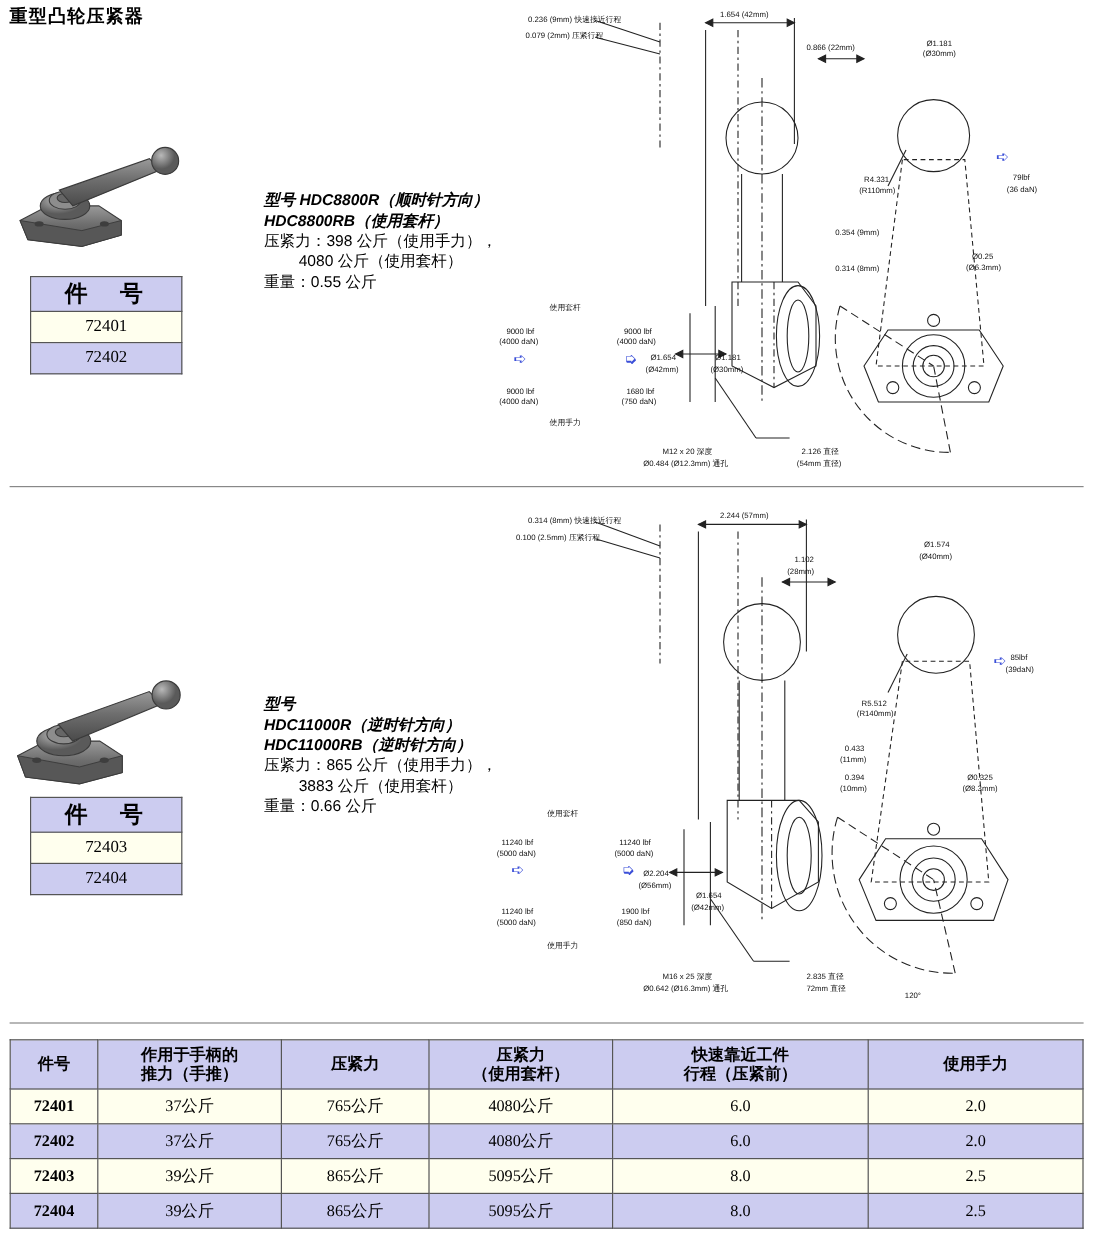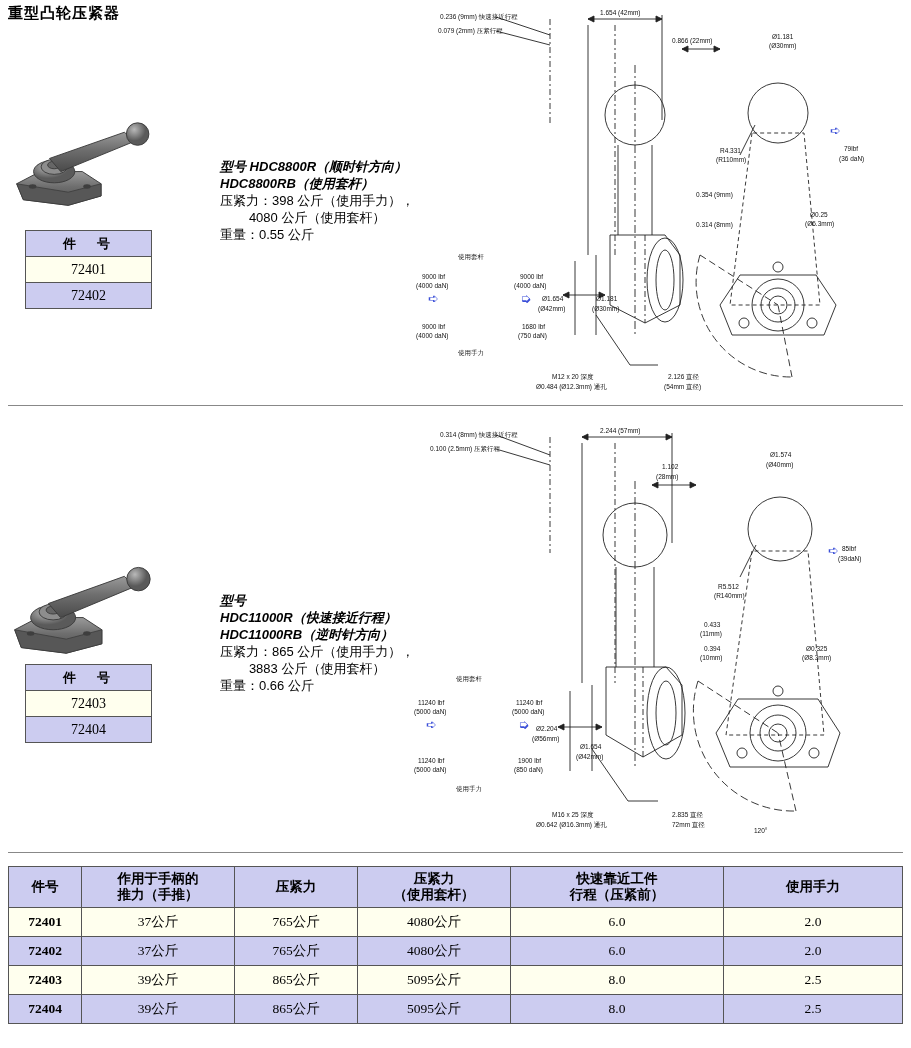--- a/index.html
+++ b/index.html
@@ -31,21 +31,21 @@
 
   
   .pn-table{position:absolute;border-collapse:collapse;width:127px;}
   .pn-table th,.pn-table td{
     border:1px solid #555;
     text-align:center;
     font-size:14px;
     height:23px;
     font-family:"Liberation Serif","DejaVu Serif",serif;
   }
-  .pn-table th{background:#ccccf0;font-weight:bold;letter-spacing:4px;font-size:13px;}
+  .pn-table th{background:#ccccf0;font-weight:bold;letter-spacing:4px;font-size:19px;}
   .pn-table td.even{background:#ffffee;}
   .pn-table td.odd{background:#ccccf0;}
 
   
   .draw{position:absolute;}
   .dwg-label{position:absolute;font-size:6.5px;color:#111;white-space:nowrap;line-height:8px;}
   .arrow-blue{position:absolute;color:#3b4fd8;font-size:13px;}
   svg{position:absolute;overflow:visible;}
 
   
@@ -235,23 +235,23 @@
     <polygon points="5,75 12,94 60,100 98,90 98,75 60,85" fill="#575757" stroke="#3a3a3a" stroke-width="0.8"></polygon>
     <ellipse cx="46" cy="62" rx="24" ry="13" fill="url(#g4)" stroke="#3b3b3b"></ellipse>
     <ellipse cx="46" cy="56" rx="15" ry="8.5" fill="#8d8d8d" stroke="#3b3b3b"></ellipse>
     <ellipse cx="46" cy="54" rx="7.5" ry="4.2" fill="#666" stroke="#3b3b3b"></ellipse>
     <polygon points="41,47 122,18 133,29 54,62" fill="url(#g3)" stroke="#3a3a3a" stroke-width="1"></polygon>
     <circle cx="137" cy="21" r="12.5" fill="url(#g4)" stroke="#3a3a3a"></circle>
     <ellipse cx="22" cy="79" rx="4" ry="2.4" fill="#3e3e3e"></ellipse>
     <ellipse cx="82" cy="79" rx="4" ry="2.4" fill="#3e3e3e"></ellipse>
   </svg>
 
-  <div class="desc" style="left:175px;top:44px;width:215px;">
+  <div class="desc" style="left:175px;top:30px;width:215px;">
     <div class="ln model">型号</div>
-    <div class="ln model">HDC11000R（快速接近行程）</div>
+    <div class="ln model">HDC11000R（逆时针方向）</div>
     <div class="ln model">HDC11000RB（逆时针方向）</div>
     <div class="ln">压紧力：865 公斤（使用手力），</div>
     <div class="ln">        3883 公斤（使用套杆）</div>
     <div class="ln">重量：0.66 公斤</div>
   </div>
 
   <table class="pn-table" style="left:25px;top:116px;">
     <tbody>
         <tr>
           <th>件　号</th>

